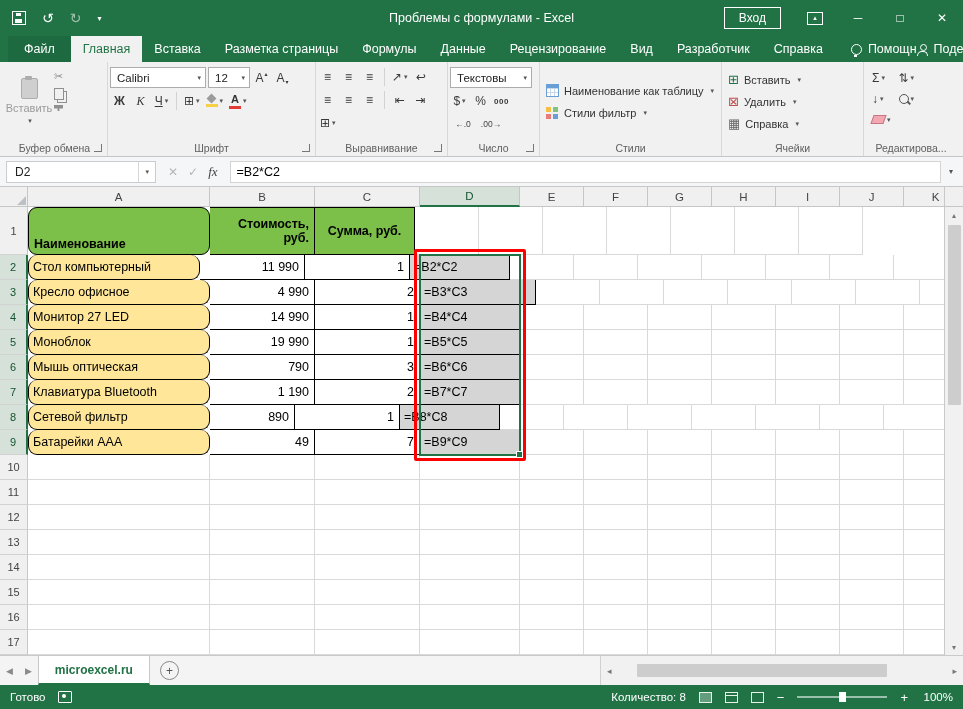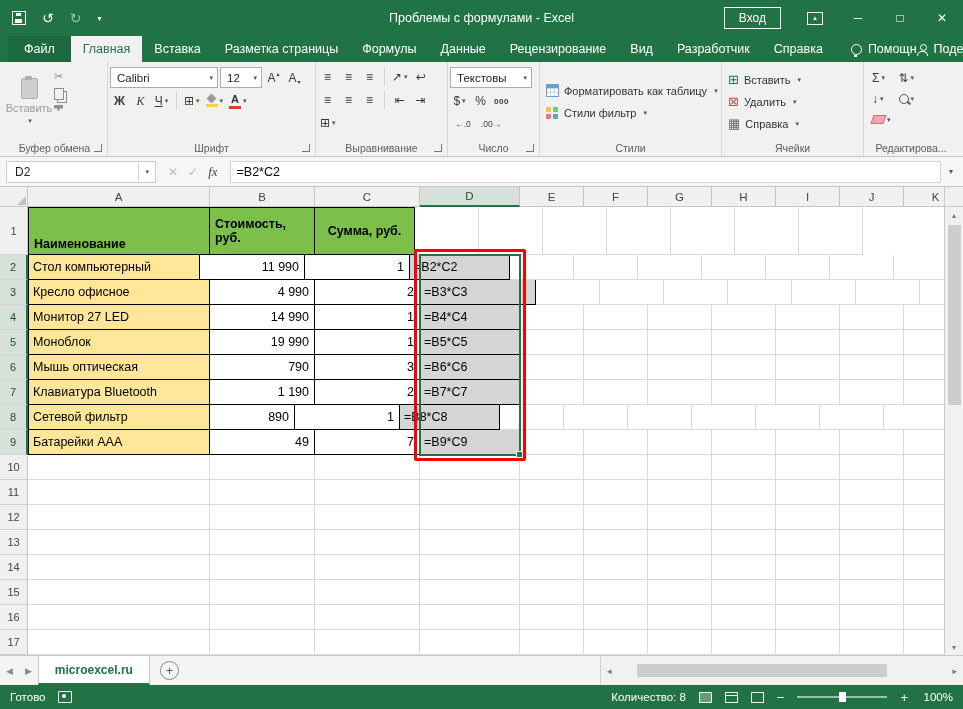--- a/index.html
+++ b/index.html
@@ -100,22 +100,22 @@
   .ch{flex:none;box-sizing:border-box;height:20px;background:#F0F0F0;border-right:1px solid #C6C6C6;border-bottom:1px solid #C6C6C6;color:#444;font-size:11.5px;display:flex;align-items:center;justify-content:center;}
   .ch.sel{background:#D6E2D9;border-bottom:2px solid #217346;color:#14522F;}
   .rowswrap{position:absolute;left:0;top:20px;right:19px;bottom:0;overflow:hidden;}
   .grow{display:flex;height:25px;}
   .grow.first{height:48px;}
   .rh{flex:none;width:28px;box-sizing:border-box;background:#F0F0F0;border-right:1px solid #C6C6C6;border-bottom:1px solid #D2D2D2;color:#444;font-size:11px;display:flex;align-items:center;justify-content:center;}
   .rh.sel{background:#D6E2D9;border-right:2px solid #217346;color:#14522F;}
   .cell{flex:none;box-sizing:border-box;border-right:1px solid #D9D9D9;border-bottom:1px solid #D9D9D9;background:#fff;display:flex;align-items:center;font-size:12.5px;color:#000;overflow:hidden;white-space:nowrap;}
   .tb{border-right-color:#000;border-bottom-color:#000;}
   .tbt{border-top:1px solid #000;}
-  .tbl{border-left:1px solid #000;}
-  .th{background:#7CC04A;font-weight:bold;justify-content:center;text-align:left;white-space:normal;line-height:1.12;padding:16px 5px;}
+  .tbl{border-left:1px solid #000;border-radius:9px;}
+  .th{background:#7CC04A;font-weight:bold;justify-content:center;text-align:right;white-space:normal;line-height:1.12;padding:16px 5px;}
   .tha{justify-content:flex-start;align-items:flex-end;text-align:left;padding:3px 5px;}
   .cname{background:#FFE699;padding:0 4px;}
   .cnum{justify-content:flex-end;padding:0 5px;}
   .cfrm{background:#D5D5D5;padding:0 4px;}
   .seloutline{position:absolute;left:419px;top:67px;width:102px;height:202px;border:2px solid #217346;box-sizing:border-box;pointer-events:none;}
   .handle{position:absolute;right:-4px;bottom:-4px;width:7px;height:7px;background:#217346;border:1px solid #fff;box-sizing:border-box;pointer-events:auto;}
   .redrect{position:absolute;left:414px;top:62px;width:112px;height:212px;border:3px solid #FF0000;border-radius:2px;box-sizing:border-box;pointer-events:none;}
   .vscroll{position:absolute;right:0;top:0;bottom:0;width:19px;background:#F1F1F1;border-left:1px solid #C9C9C9;box-sizing:border-box;display:flex;flex-direction:column;align-items:center;}
   .vsc-corner{width:100%;height:20px;background:#F0F0F0;border-bottom:1px solid #C6C6C6;box-sizing:border-box;}
   .vsc-arrow{font-size:8px;color:#777;height:16px;display:flex;align-items:center;}
@@ -210,21 +210,21 @@
       </div>
       <div class="rgl">
           <span>Буфер обмена</span>
           <span class="dl"></span>
         </div>
     </div>
 
     <div class="rg" style="width:208px">
       <div class="rgc col">
         <div class="rrow">
-          <span class="combo" style="width:108px">
+          <span class="combo" style="width:96px">
               <span>Calibri</span>
               <span class="car">▾</span>
             </span>
           <span class="combo" style="width:42px">
               <span>12</span>
               <span class="car">▾</span>
             </span>
           <span class="fbtn">
               <span>А</span>
               <span class="tinyup">▴</span>
@@ -323,21 +323,21 @@
       <div class="rgl">
           <span>Число</span>
           <span class="dl"></span>
         </div>
     </div>
 
     <div class="rg" style="width:182px">
       <div class="rgc col" style="justify-content:center;gap:2px">
         <div class="srow">
           <span class="ftic"></span>
-          <span>Форматировать как таблицу</span>
+          <span>Наименование как таблицу</span>
           <span class="car">▾</span>
         </div>
         <div class="srow">
           <span class="csic"></span>
           <span>Стили фильтр</span>
           <span class="car">▾</span>
         </div>
       </div>
       <div class="rgl">
           <span>Стили</span>

